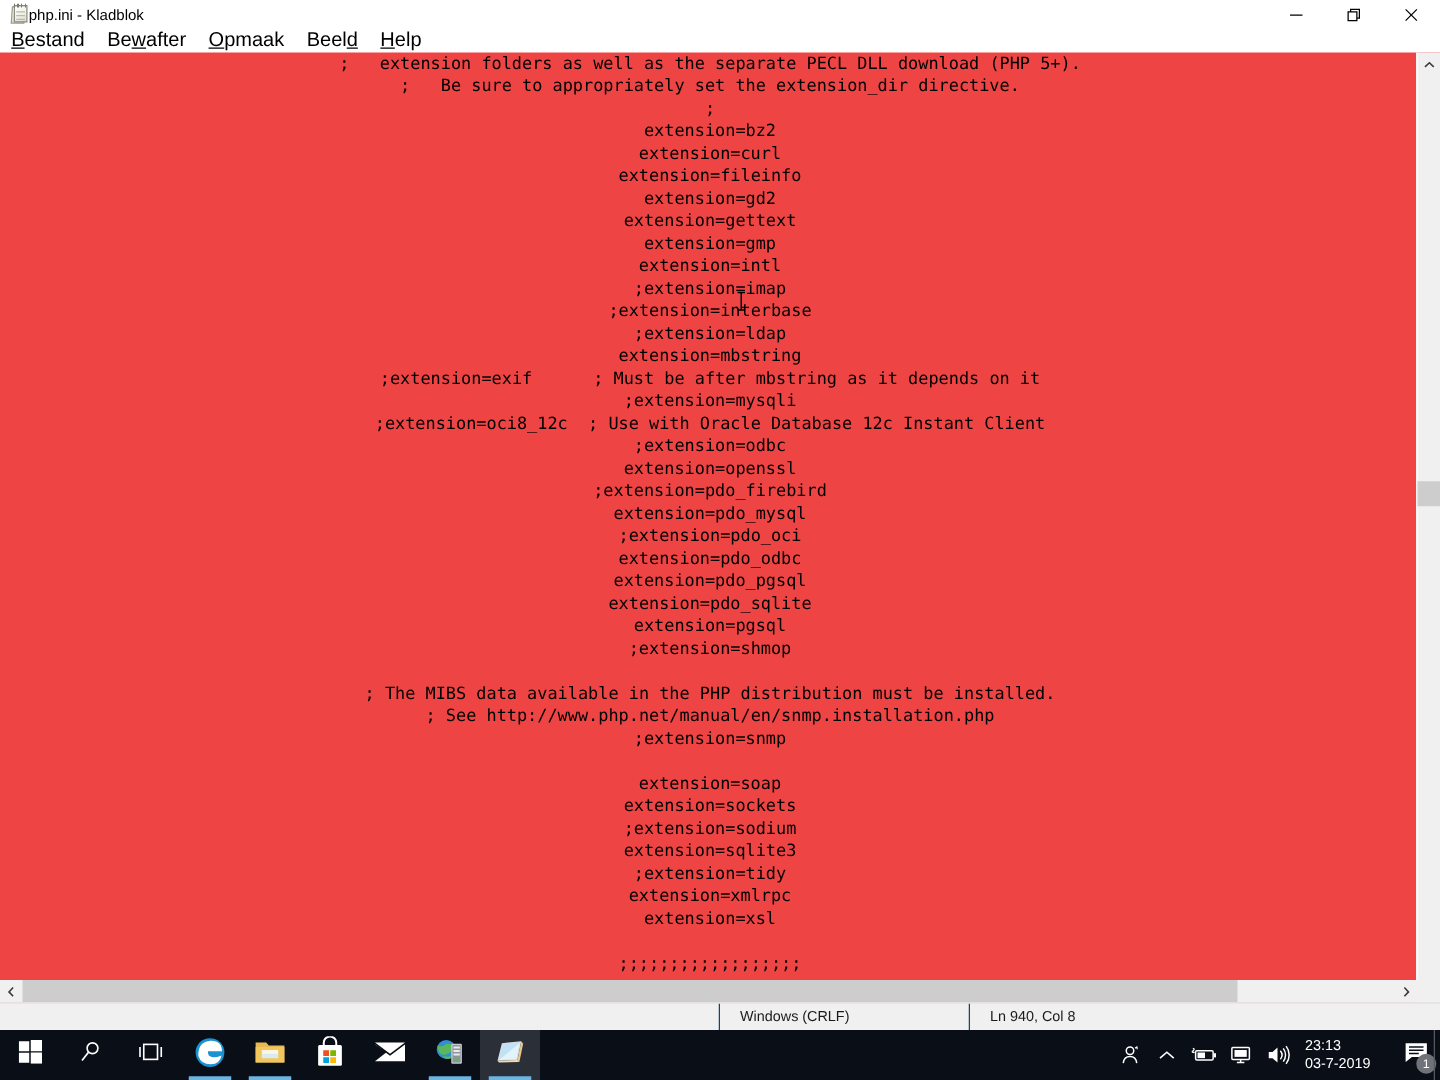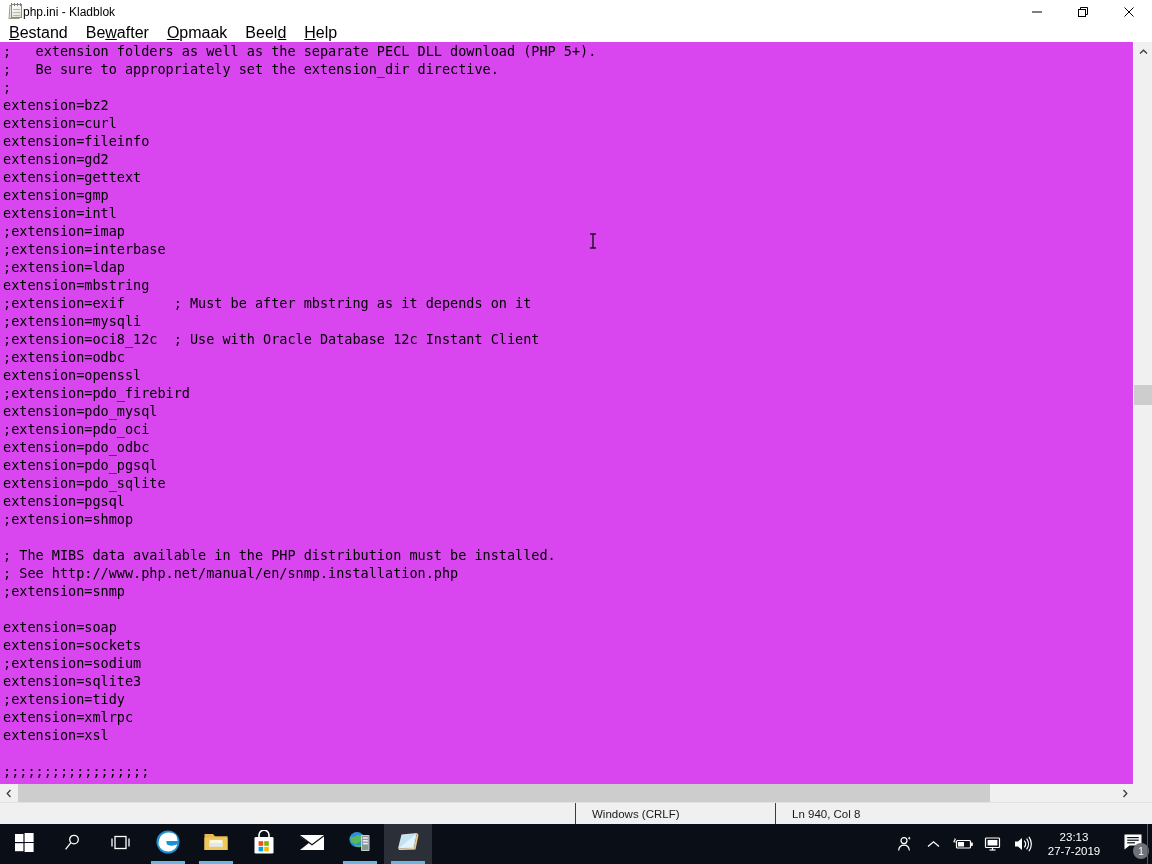--- a/index.html
+++ b/index.html
@@ -55,21 +55,21 @@
   }
   .menu-item {
     font-size: 16px; color: #000000; padding: 0 9px; line-height: 18px;
     white-space: nowrap;
   }
   .menu-item u { text-decoration: underline; }
 
   
   #editor-wrap {
     position: absolute; left: 0; top: 42px; width: 1152px; height: 760px;
-    background: #d946ef; overflow: hidden;
+    background: #ef4444; overflow: hidden; text-align: center;
   }
   #editor {
     position: absolute; left: 3px; top: 0px;
     width: 1130px; height: 742px;
     font-family: "DejaVu Sans Mono", "Liberation Mono", monospace;
     font-size: 13.5px;
     line-height: 18px;
     color: #000000;
     white-space: pre;
     overflow: hidden;
@@ -150,21 +150,21 @@
   }
   #tray {
     position: absolute; right: 0; top: 0; height: 40px;
     display: flex; align-items: center;
   }
   .tray-icon {
     width: 30px; height: 40px; display: flex; align-items: center; justify-content: center;
   }
   #clock {
     height: 40px; display: flex; flex-direction: column;
-    align-items: center; justify-content: center;
+    align-items: flex-start; justify-content: center;
     color: #ffffff; font-size: 11.5px; line-height: 14px;
     padding: 0 10px 0 6px; min-width: 76px;
   }
   #action-center {
     position: relative; width: 38px; height: 40px;
     display: flex; align-items: center; justify-content: center;
   }
   #ac-badge {
     position: absolute; right: 3px; bottom: 5px;
     width: 16px; height: 16px; border-radius: 50%;
@@ -449,21 +449,21 @@
       <div class="tray-icon">
         <svg width="20" height="16" viewBox="0 0 20 16" aria-hidden="true">
           <path d="M2 5.5 h3 L9 2 v12 L5 10.5 H2 Z" fill="#ffffff"></path>
           <path d="M11.3 4.6 a5.4 5.4 0 0 1 0 6.8" fill="none" stroke="#ffffff" stroke-width="1.2"></path>
           <path d="M13.6 2.7 a8.6 8.6 0 0 1 0 10.6" fill="none" stroke="#ffffff" stroke-width="1.2"></path>
           <path d="M15.9 0.9 a11.6 11.6 0 0 1 0 14.2" fill="none" stroke="#ffffff" stroke-width="1.2"></path>
         </svg>
       </div>
       <div id="clock">
         <span>23:13</span>
-        <span>27-7-2019</span>
+        <span>03-7-2019</span>
       </div>
       <div id="action-center">
         <span>
           <svg width="20" height="18" viewBox="0 0 20 18" aria-hidden="true">
             <path d="M1.5 1.5 h17 v11 h-12 l-5 4 Z" fill="#ffffff"></path>
             <line x1="4.2" y1="4.6" x2="15.8" y2="4.6" stroke="#0a0e17" stroke-width="1.2"></line>
             <line x1="4.2" y1="7.2" x2="15.8" y2="7.2" stroke="#0a0e17" stroke-width="1.2"></line>
             <line x1="4.2" y1="9.8" x2="12" y2="9.8" stroke="#0a0e17" stroke-width="1.2"></line>
           </svg>
         </span>

